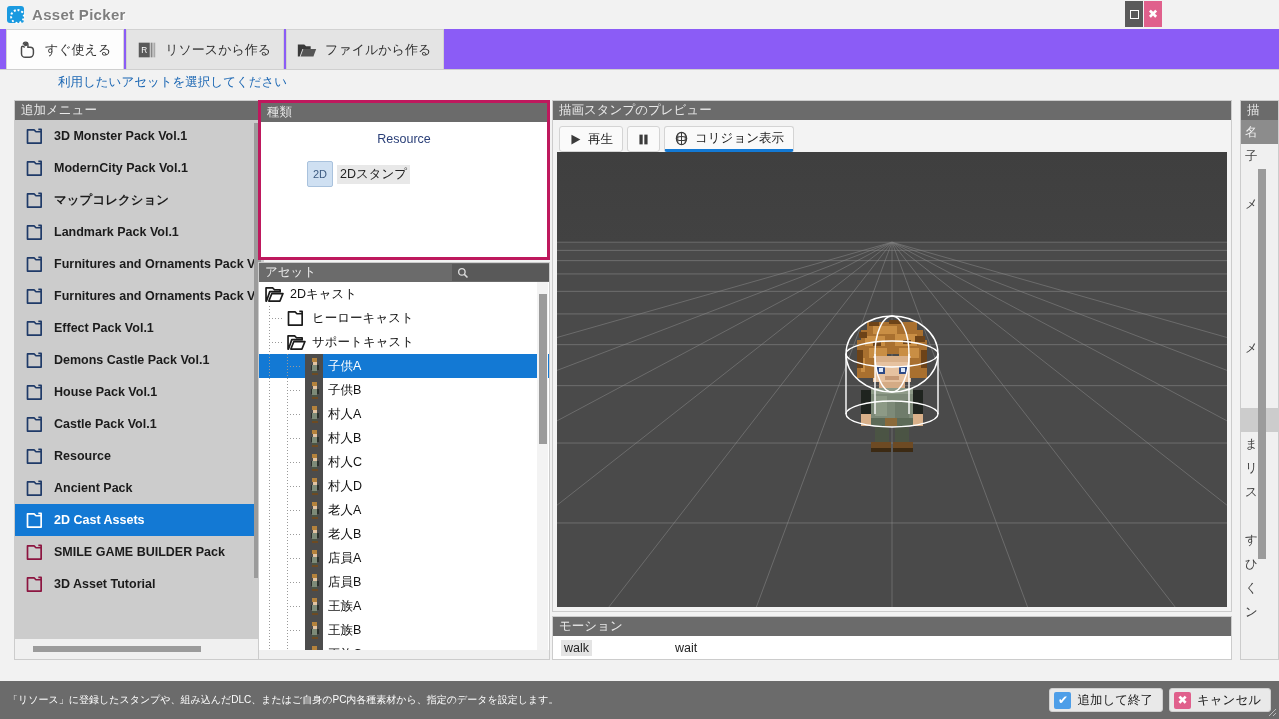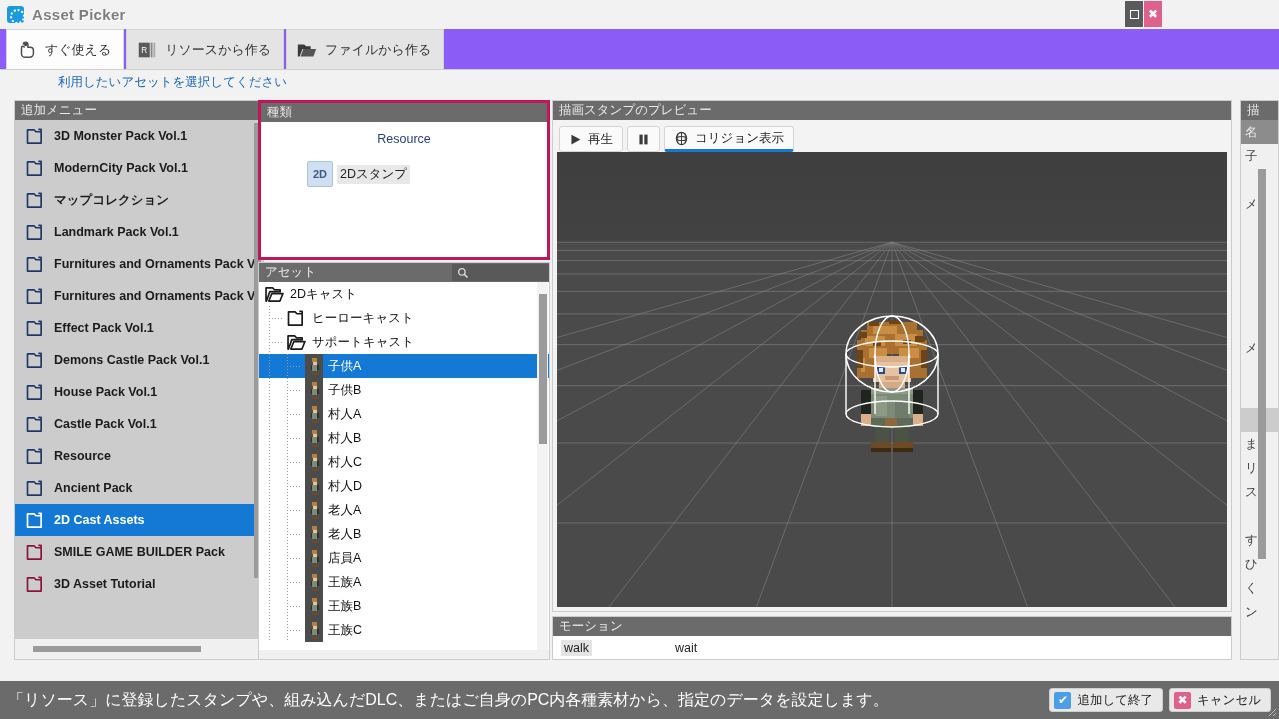--- a/index.html
+++ b/index.html
@@ -92,21 +92,21 @@
   .group-label{ display:flex; align-items:center; gap:6px;flex-direction:column; }
   .group-label span{ font-size:12.5px; color:#2a3f78; }
   .group-label .rule{ flex:1; height:1px; background:#aab; }
   .kind-item{
     margin-top:9px; margin-left:36px; display:inline-flex; align-items:center; gap:4px;
     cursor:pointer;
   }
   .kind-ico{
     width:26px; height:26px; background:#cfe0f2; border:1px solid #a9c2dd;
     display:flex; align-items:center; justify-content:center;
-    font-size:11px; font-weight:bold; color:#3c5a80; border-radius:2px;
+    font-size:11px; font-weight:normal; color:#3c5a80; border-radius:2px;
   }
   .kind-txt{ font-size:12.5px; background:#e8e8e8; padding:1px 3px; }
 
   .asset-panel{
     position:absolute; left:258px; top:262px; width:292px; height:398px;
     background:#fff; border:1px solid #cccccc; display:flex; flex-direction:column;
   }
   .asset-head{
     background:#6b6b6b; height:19px; display:flex; align-items:center;
     color:#e9e9e9; font-size:12.5px; padding-left:6px;
@@ -189,21 +189,21 @@
   .rp-row{ height:24px; font-size:12.5px; color:#444; padding-left:4px; line-height:24px; overflow:hidden; }
   .rp-row.head{ background:#8c8c8c; color:#eee; }
   .rp-sel{ background:#cccccc; }
   .rp-scroll{ position:absolute; left:17px; top:68px; width:8px; height:390px; background:#9b9b9b; }
 
   
   .statusbar{
     position:absolute; left:0; top:681px; width:1279px; height:38px; background:#6b6b6b;
     display:flex; align-items:center; padding:0 8px;
   }
-  .status-text{ color:#fff; font-size:16px; }
+  .status-text{ color:#fff; font-size:10px; }
   .btm-btns{ margin-left:auto; display:flex; gap:6px; }
   .btm-btn{
     height:24px; background:#e9e9e9; border:1px solid #cfcfcf; border-radius:3px;
     display:flex; align-items:center; gap:6px; padding:0 9px 0 4px;
     font-size:12.5px; color:#222; cursor:pointer;
   }
   .bico{ width:17px; height:17px; display:flex; align-items:center; justify-content:center;
          color:#fff; font-size:12px; font-weight:bold; border-radius:2px; flex:none; }
   .bico.ok{ background:#4d9ee8; }
   .bico.no{ background:#e0608c; }
@@ -555,20 +555,37 @@
               <rect x="3" y="0" width="5" height="4" fill="#b4823c"></rect>
               <rect x="3.5" y="3.5" width="4" height="3" fill="#e3c4a3"></rect>
               <rect x="3" y="6.5" width="5" height="6" fill="#7d8a78"></rect>
               <rect x="1.5" y="7" width="1.6" height="5" fill="#2a2f2a"></rect>
               <rect x="7.9" y="7" width="1.6" height="5" fill="#2a2f2a"></rect>
               <rect x="3" y="12.5" width="5" height="3" fill="#4b5444"></rect>
               <rect x="2.5" y="15" width="6" height="2" fill="#6d4a23"></rect>
             </svg>
           </div>
           <span class="tlabel">店員A</span>
+        </div>
+        <div class="trow">
+          <div class="tindent" style="width: 10px;"></div>
+          <div class="tline"></div>
+          <div class="tdash"></div>
+          <div class="thumb">
+            <svg width="11" height="17" viewBox="0 0 11 17" shape-rendering="crispEdges">
+              <rect x="3" y="0" width="5" height="4" fill="#b4823c"></rect>
+              <rect x="3.5" y="3.5" width="4" height="3" fill="#e3c4a3"></rect>
+              <rect x="3" y="6.5" width="5" height="6" fill="#7d8a78"></rect>
+              <rect x="1.5" y="7" width="1.6" height="5" fill="#2a2f2a"></rect>
+              <rect x="7.9" y="7" width="1.6" height="5" fill="#2a2f2a"></rect>
+              <rect x="3" y="12.5" width="5" height="3" fill="#4b5444"></rect>
+              <rect x="2.5" y="15" width="6" height="2" fill="#6d4a23"></rect>
+            </svg>
+          </div>
+          <span class="tlabel">店員B</span>
         </div>
         <div class="trow">
           <div class="tindent" style="width: 10px;"></div>
           <div class="tline"></div>
           <div class="tdash"></div>
           <div class="thumb">
             <svg width="11" height="17" viewBox="0 0 11 17" shape-rendering="crispEdges">
               <rect x="3" y="0" width="5" height="4" fill="#b4823c"></rect>
               <rect x="3.5" y="3.5" width="4" height="3" fill="#e3c4a3"></rect>
               <rect x="3" y="6.5" width="5" height="6" fill="#7d8a78"></rect>

